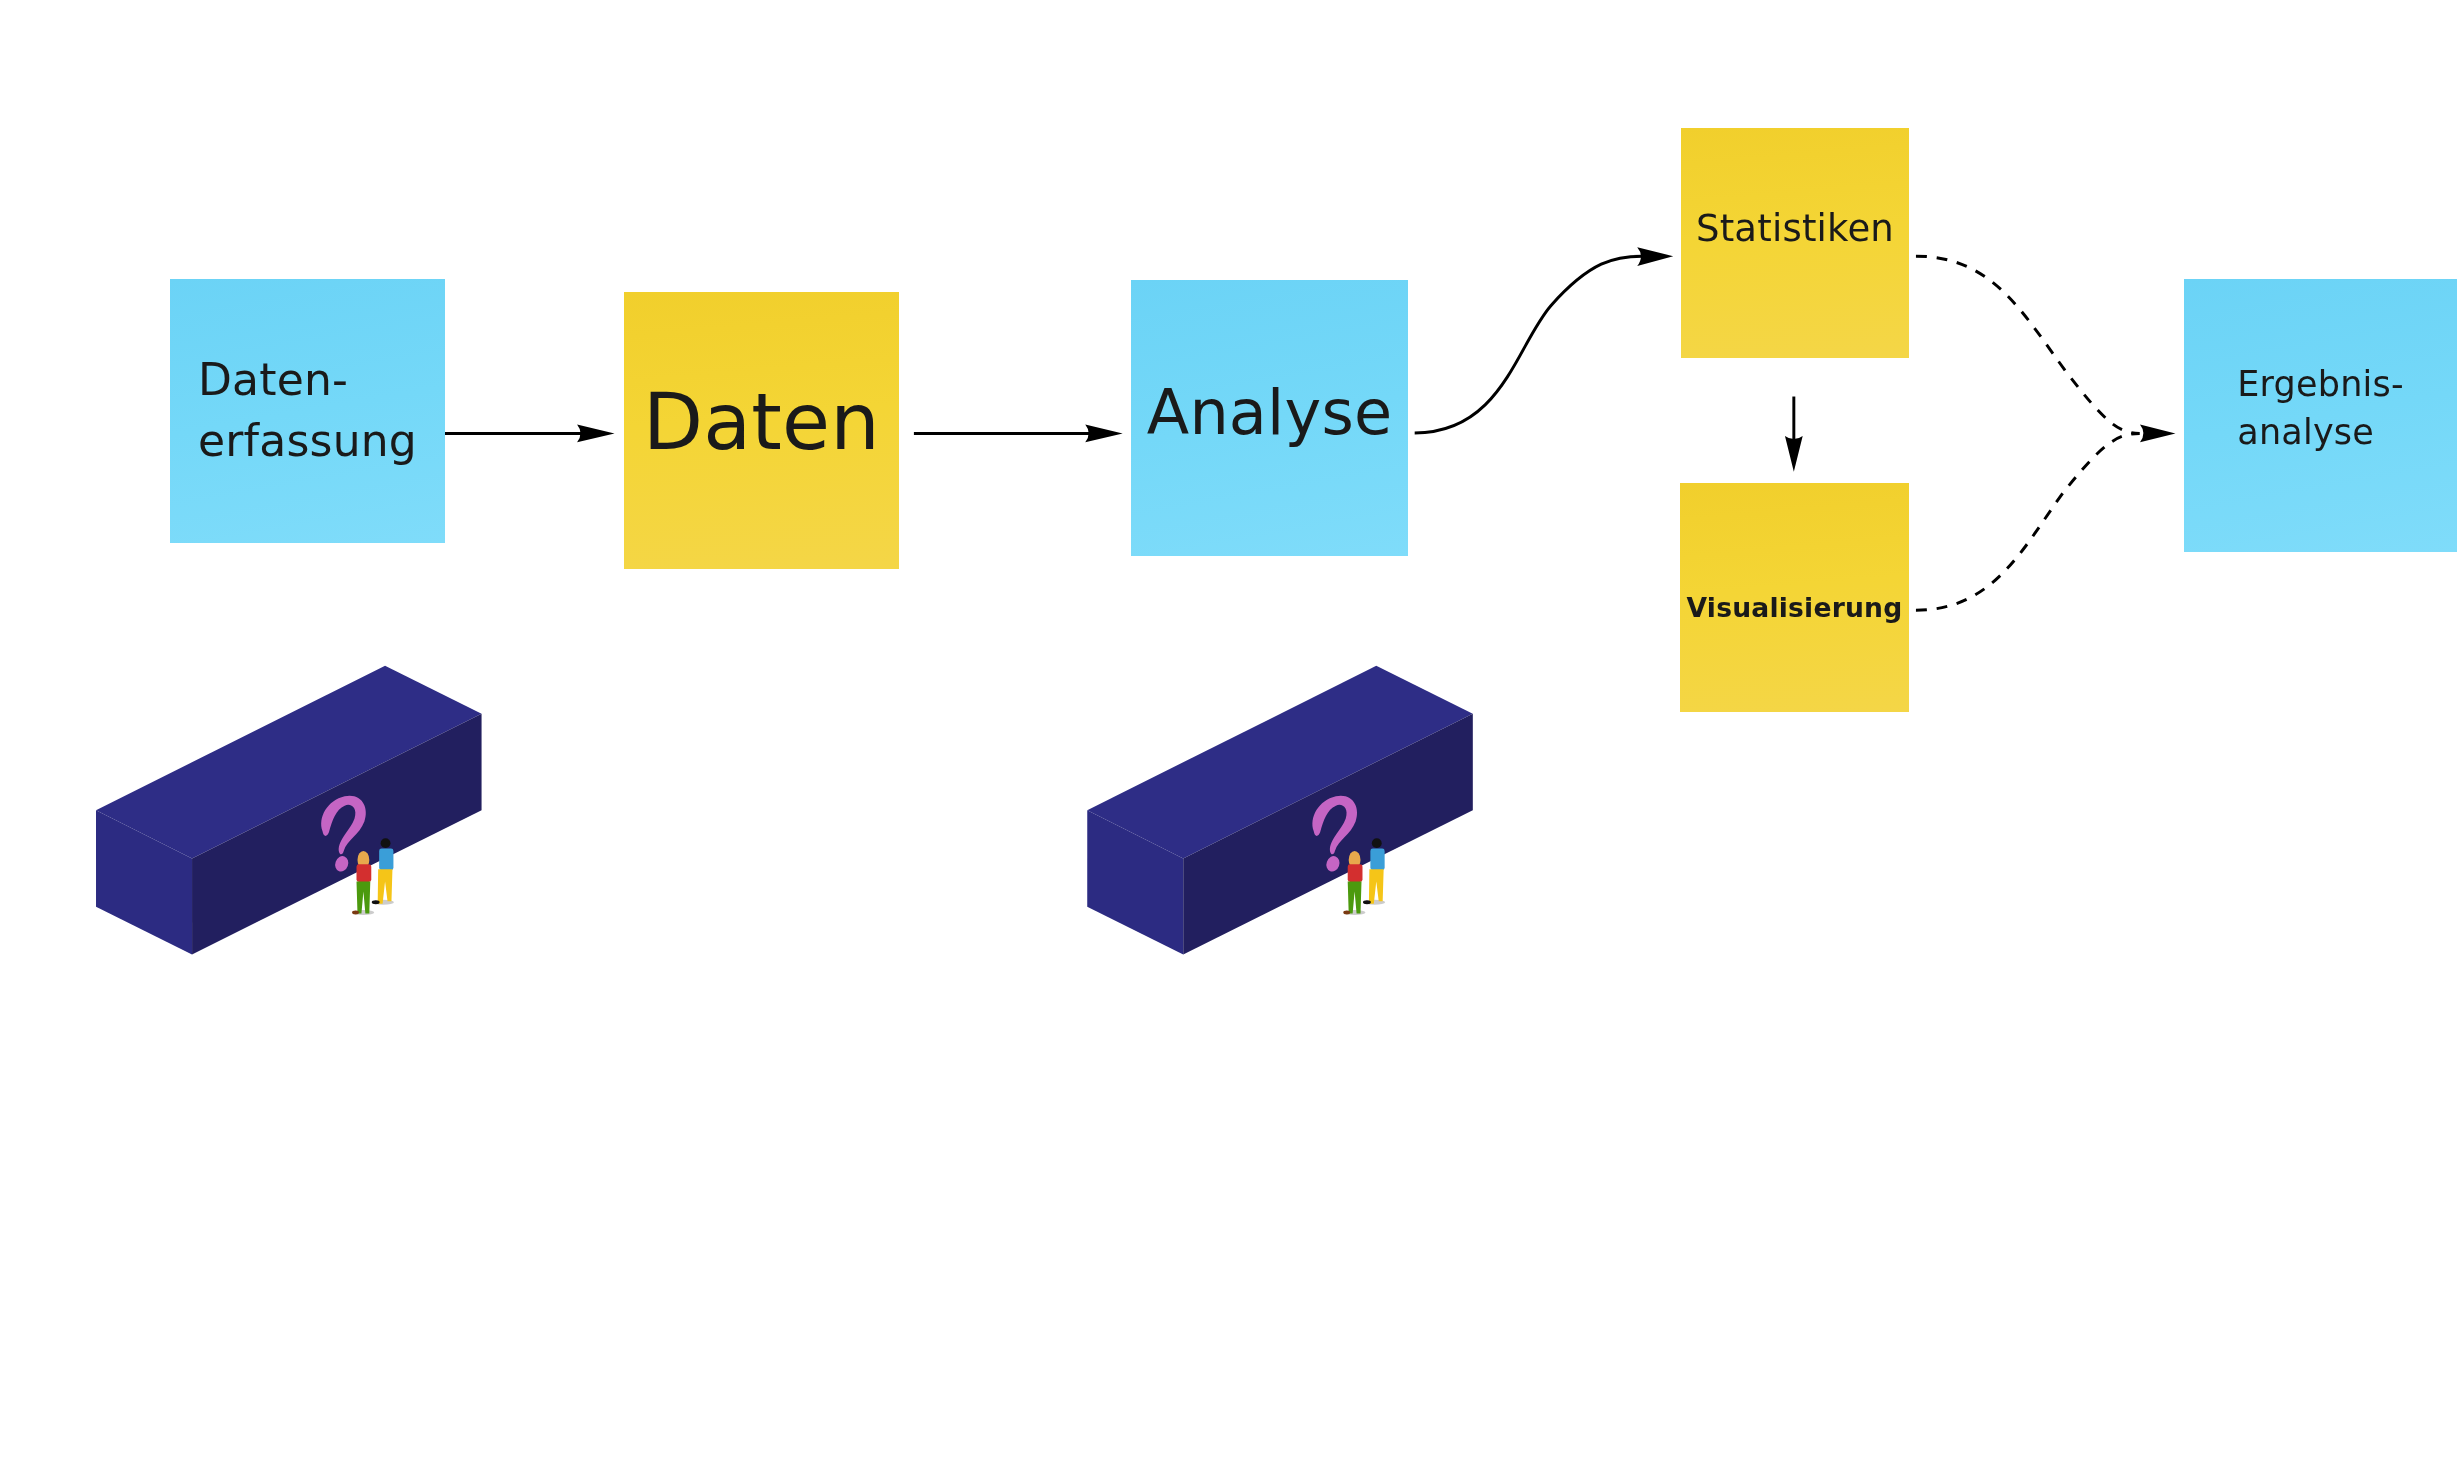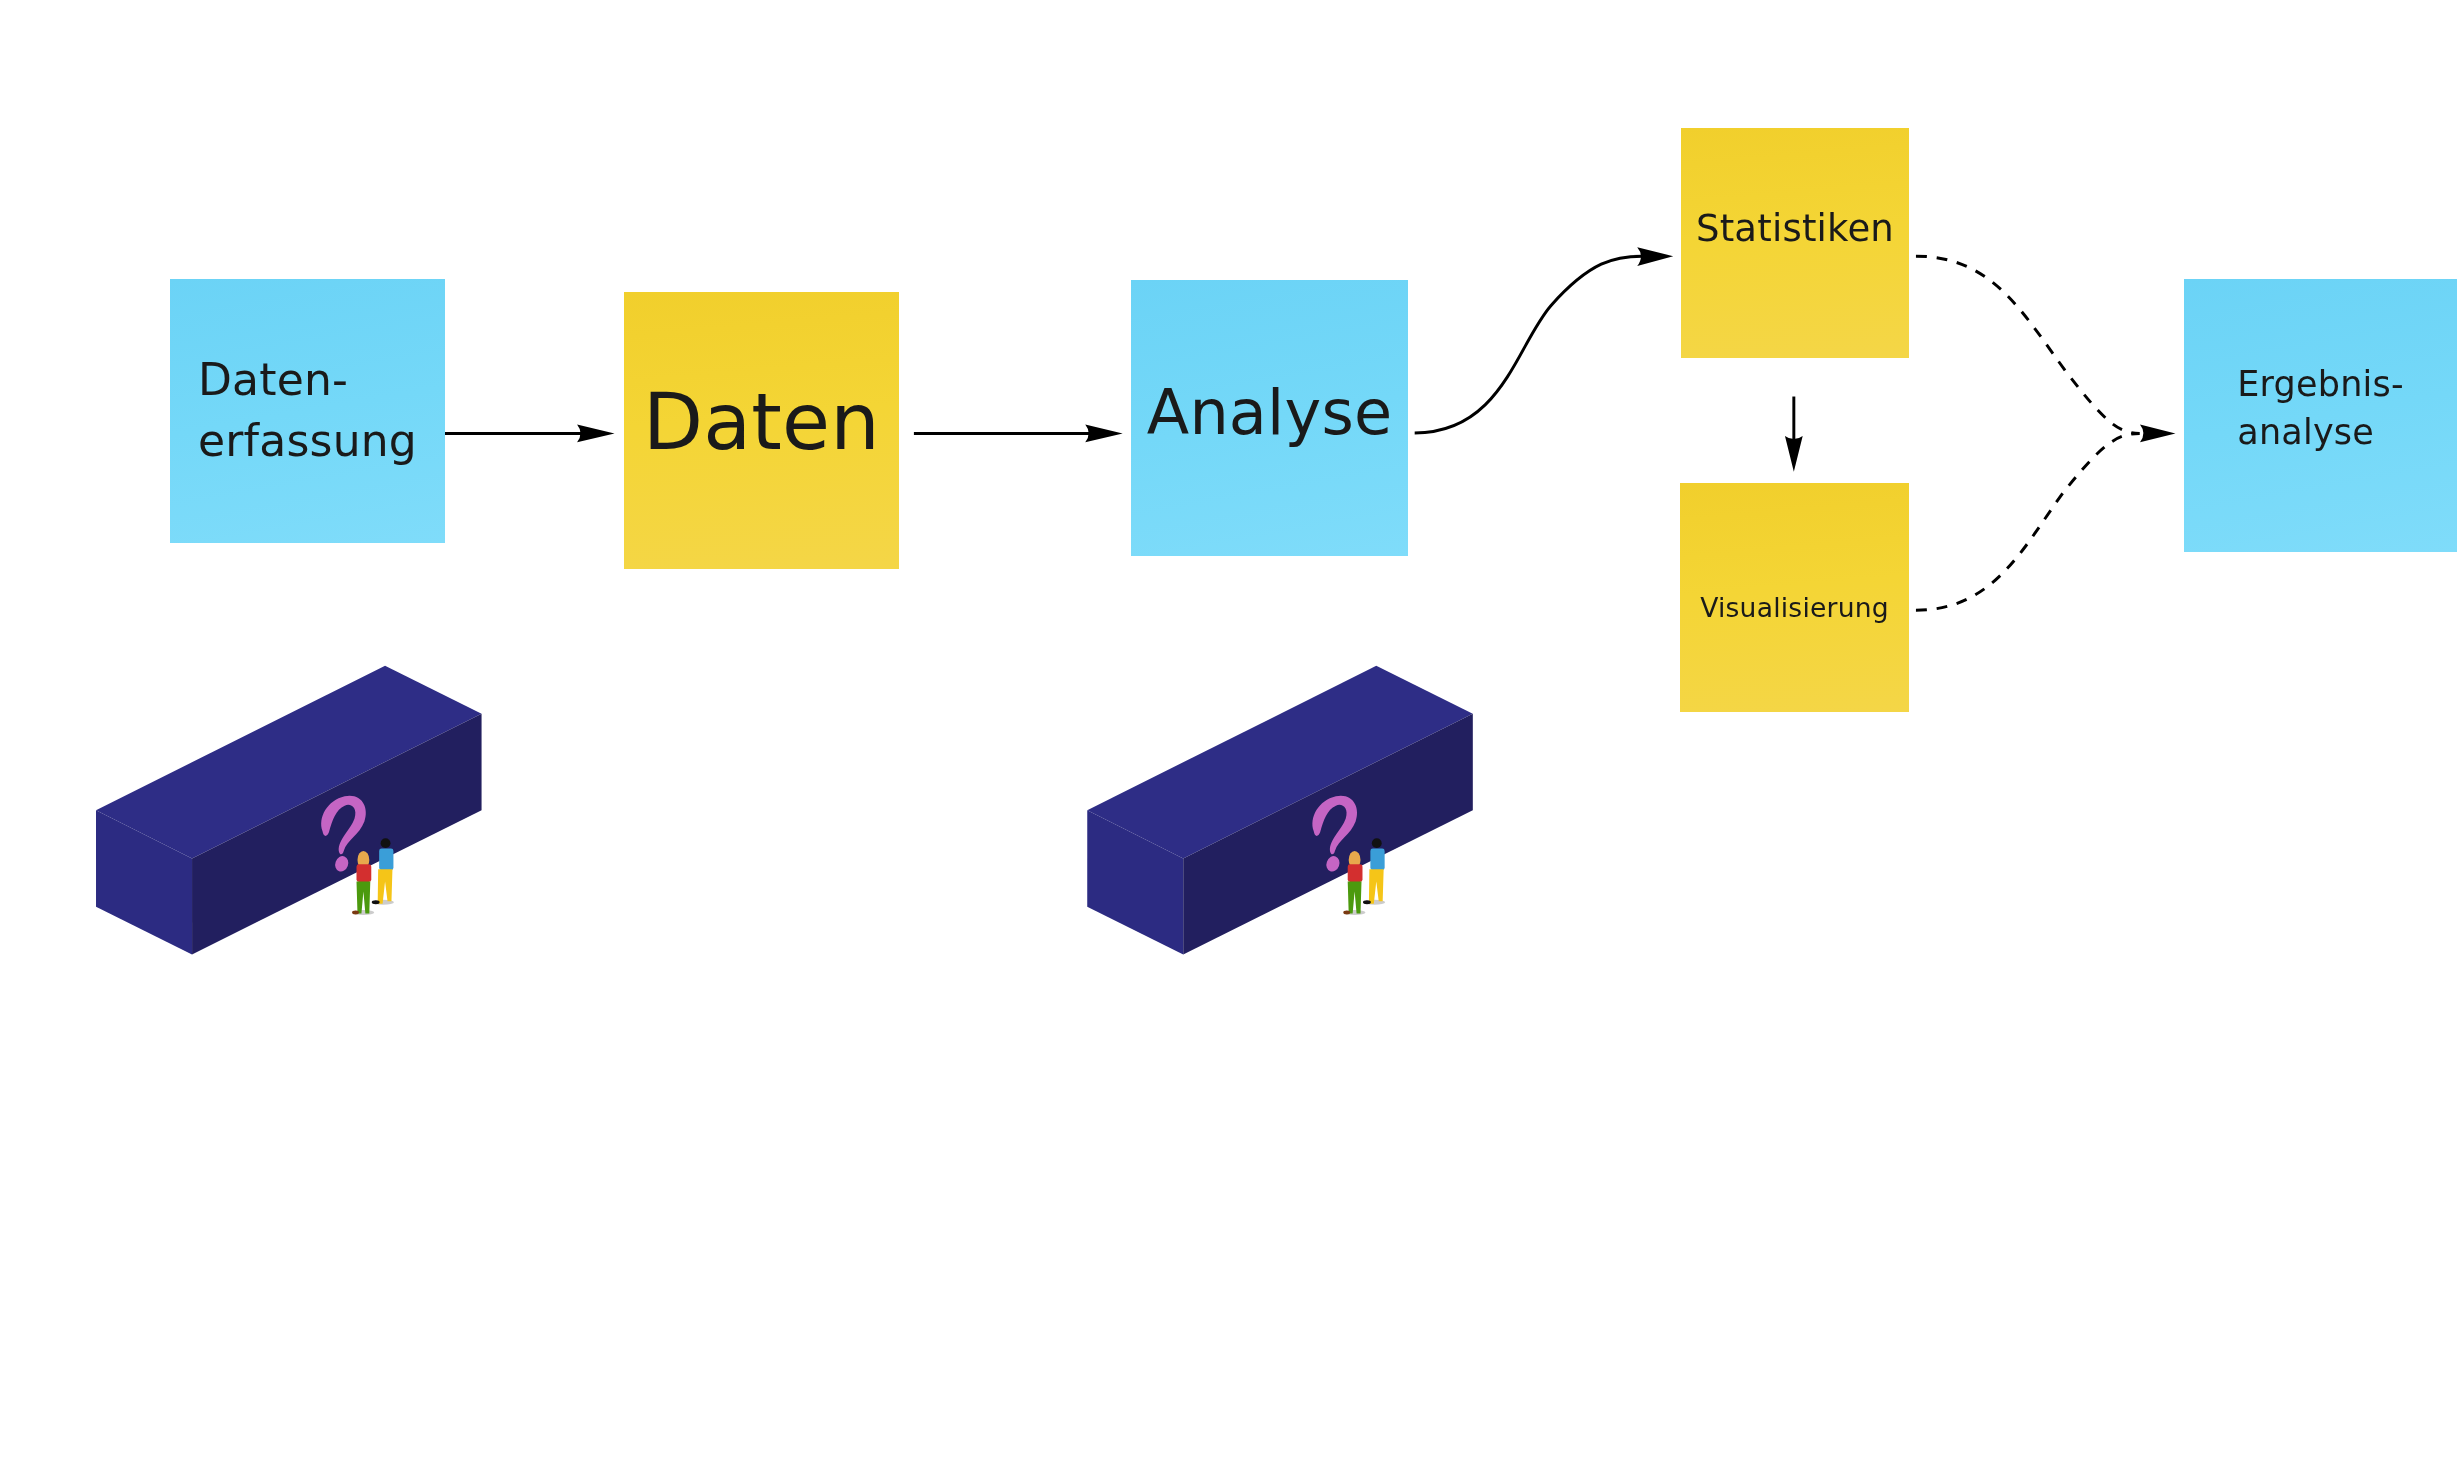--- a/index.html
+++ b/index.html
@@ -16,21 +16,21 @@
   .note-label { white-space: pre-line; line-height: 1.38; letter-spacing: 0.2px; }
   #n1 { left: 170px; top: 279px; width: 275px; height: 264px; }
   #n1 .note-label { font-size: 44px; }
   #n2 { left: 624px; top: 279px; width: 275px; height: 277px; margin-top: 13px; }
   #n2 .note-label { font-size: 78px; margin-top: -14.8px; }
   #n3 { left: 1131px; top: 280px; width: 277px; height: 276px; }
   #n3 .note-label { font-size: 62px; margin-top: -9.8px; }
   #n4 { left: 1681px; top: 128px; width: 228px; height: 230px; }
   #n4 .note-label { font-size: 37px; margin-top: -29.5px; }
   #n5 { left: 1680px; top: 483px; width: 229px; height: 229px; }
-  #n5 .note-label { font-size: 26.6px; margin-top: 22px; }
+  #n5 .note-label { font-size: 26.6px; margin-top: 22px; font-weight: bold; }
   #n6 { left: 2184px; top: 279px; width: 273px; height: 273px; }
   #n6 .note-label { font-size: 35px; margin-top: -14.8px; }
   svg { position: absolute; left: 0; top: 0; overflow: visible; }
 </style>
 </head>
 <body>
 
 <div id="canvas">
 
   <svg id="connectors" width="2626" height="1477" viewBox="0 0 5333 2999">

